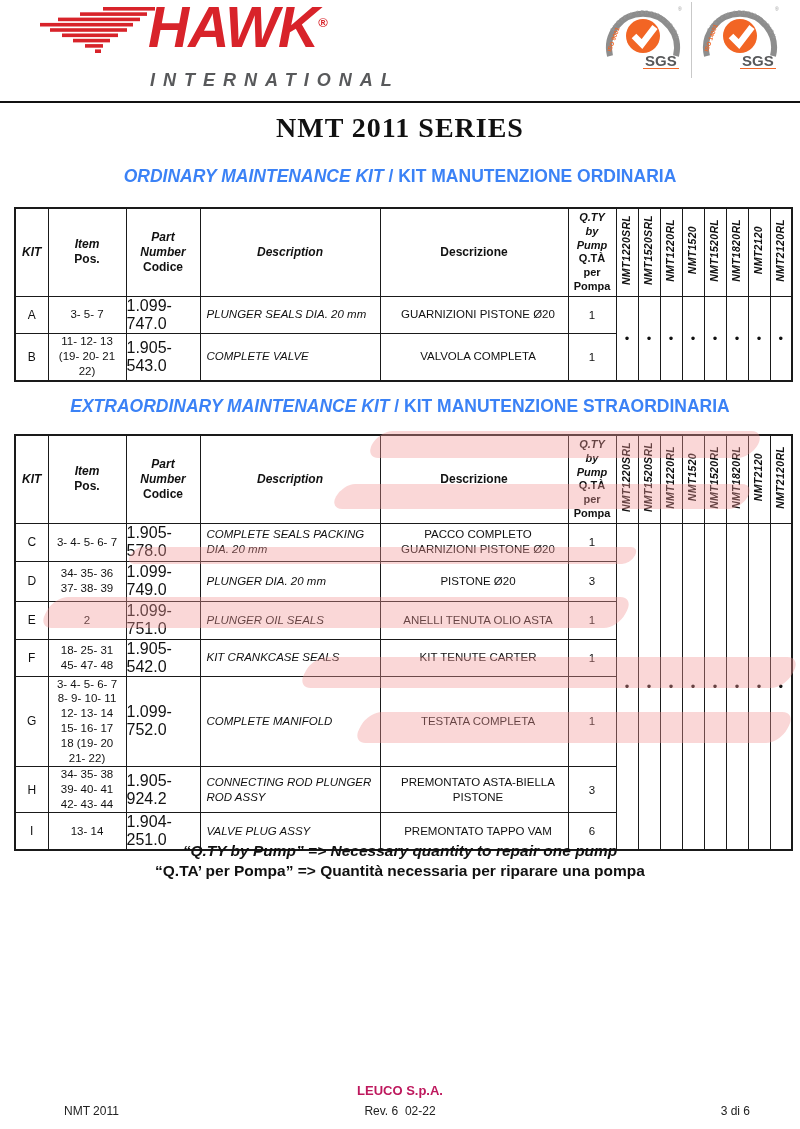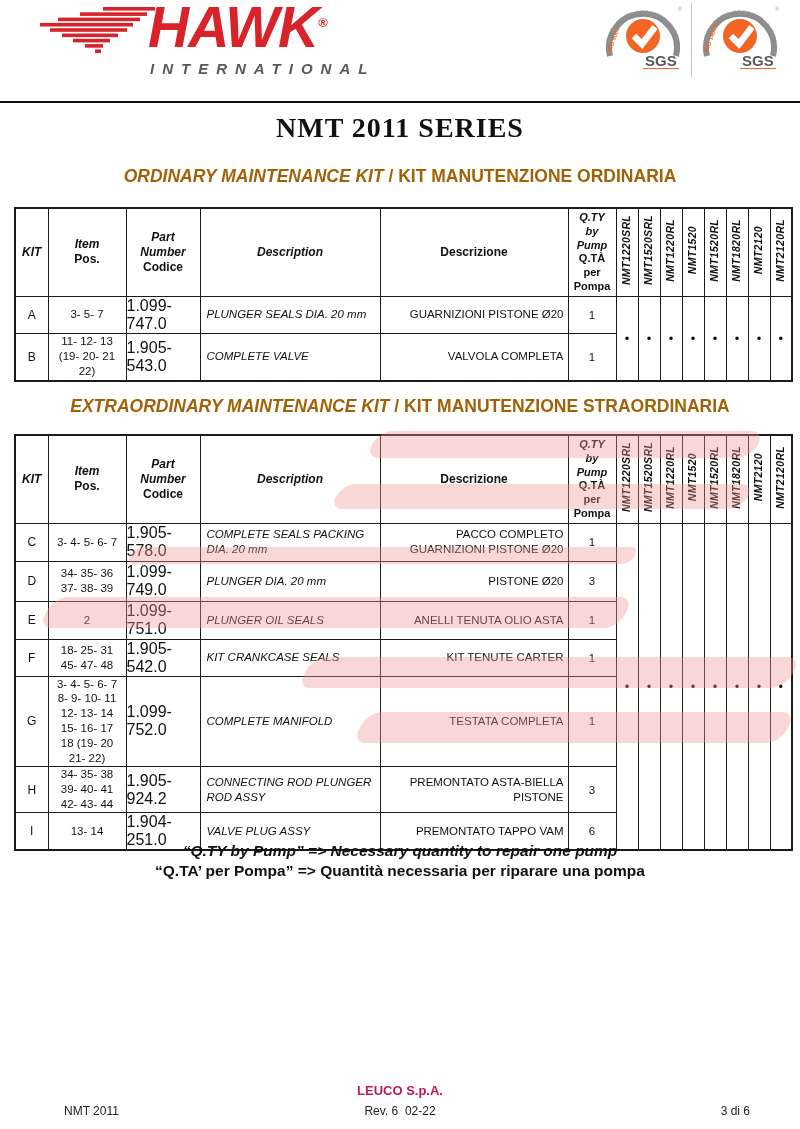--- a/index.html
+++ b/index.html
@@ -5,31 +5,31 @@
   * { margin:0; padding:0; box-sizing:border-box; }
   body { background:#ffffff; font-family:"Liberation Sans", sans-serif; }
   .page { position:relative; width:800px; height:1129px; background:#fff; overflow:hidden; margin:0 auto; }
 
   
   .brand { position:absolute; left:30px; top:2px; width:380px; height:78px; }
   .stripes { position:absolute; left:8px; top:4px; }
   .wordmark { position:absolute; left:118px; top:-8px; font-size:57px; font-weight:bold; font-style:italic;
               color:#d8232a; letter-spacing:-1px; font-family:"Liberation Sans", sans-serif; }
   .wordmark .reg { font-size:13px; font-style:normal; vertical-align:super; letter-spacing:0; }
-  .intl { position:absolute; left:120px; top:58px; width:258px; text-align:justify; font-size:15px;
+  .intl { position:absolute; left:120px; top:68px; width:258px; text-align:justify; font-size:18px;
           font-weight:bold; font-style:italic; color:#58595b; letter-spacing:8px; }
   .badges { position:absolute; right:12px; top:2px; display:flex; align-items:flex-start; }
   .badge-wrap { padding:0 4px; }
   .badge-wrap + .badge-wrap { border-left:1px solid #c9c9c9; }
   .toprule { position:absolute; left:0; top:101px; width:800px; height:2px; background:#111; }
 
   
   .doc-title { position:absolute; left:0; top:112px; width:800px; text-align:center;
                font-family:"Liberation Serif", serif; font-weight:bold; font-size:28px; letter-spacing:1px; color:#111; }
-  .sec-heading { position:absolute; left:0; width:800px; text-align:center; font-size:17.5px; font-weight:bold; color:#a16207; }
+  .sec-heading { position:absolute; left:0; width:800px; text-align:center; font-size:17.5px; font-weight:bold; color:#3b82f6; }
   .sec-heading .en { font-style:italic; }
   #sec1 { top:166px; }
   #sec2 { top:396px; }
 
   
   .kit-table { position:absolute; left:14px; border-collapse:collapse; table-layout:fixed; width:779px;
                border:2px solid #1a1a1a; background:#fff; }
   #table1 { top:207px; }
   #table2 { top:434px; }
   .kit-table th, .kit-table td { border:1px solid #1a1a1a; vertical-align:middle; color:#111; }
@@ -43,21 +43,21 @@
   .h-kit { font-style:italic; }
   .h-desc { font-style:italic; }
   .h-qty span { display:block; font-size:11px; }
   .vtext { writing-mode:vertical-rl; transform:rotate(180deg); display:inline-block;
            font-style:italic; font-weight:bold; font-size:10.5px; letter-spacing:0.3px; white-space:nowrap; }
   .h-model { text-align:center; vertical-align:middle; }
   td.kit  { text-align:center; font-size:12px; }
   td.item { text-align:center; font-size:11.5px; line-height:1.3; white-space:pre-line; }
   td.part { text-align:left; font-size:16px; }
   td.desc { text-align:left; font-style:italic; font-size:11.5px; padding:2px 4px 2px 6px; line-height:1.3; white-space:pre-line; }
-  td.descr{ text-align:right; font-size:11.5px; padding:2px 4px 2px 12px; line-height:1.3; white-space:pre-line; }
+  td.descr{ text-align:center; font-size:11.5px; padding:2px 4px 2px 12px; line-height:1.3; white-space:pre-line; }
   td.qty  { text-align:center; font-size:11.5px; }
   td.dot  { text-align:center; vertical-align:middle; font-size:13px; }
   tr.h34 { height:34px; } tr.h48 { height:48px; } tr.h36 { height:36px; } tr.h38 { height:38px; }
   tr.h40 { height:40px; } tr.h44 { height:44px; } tr.h80 { height:80px; }
 
   
   .hl { position:absolute; background:rgba(242,150,150,0.38); border-radius:14px; pointer-events:none; z-index:5; }
   .sk { transform:skewX(-28deg); }
 
   

